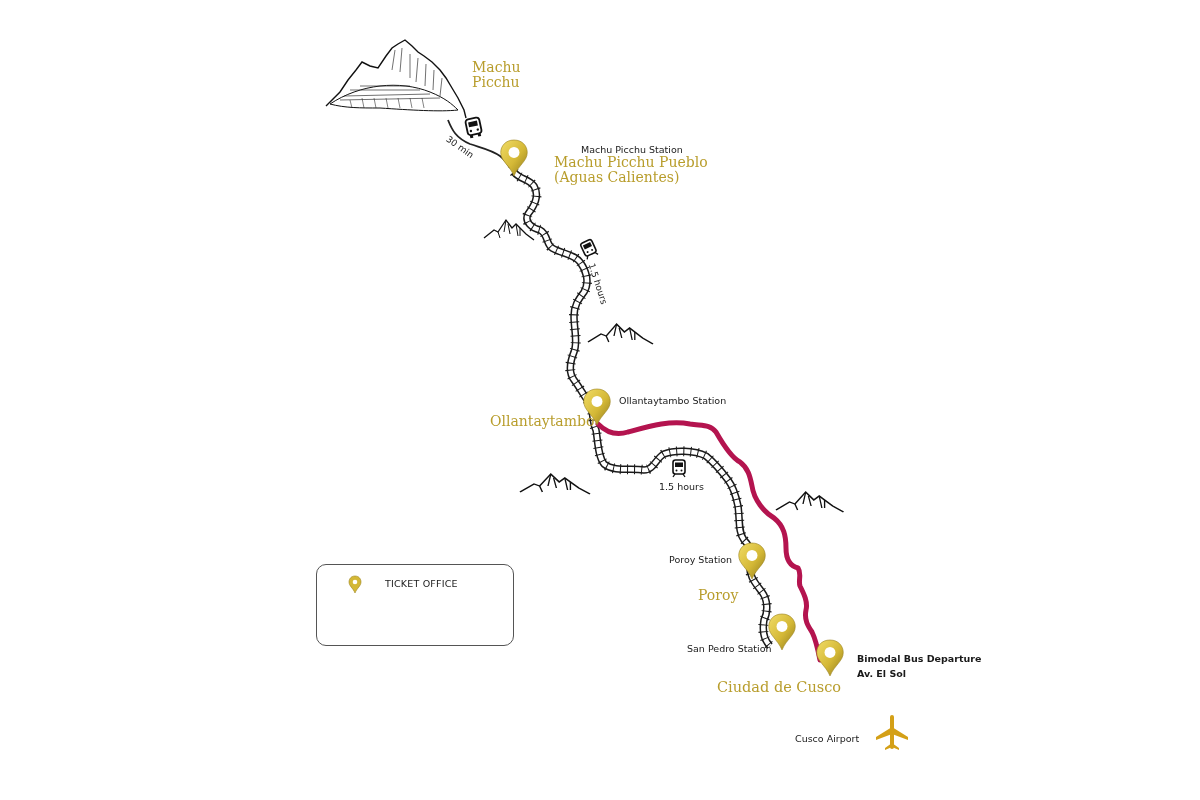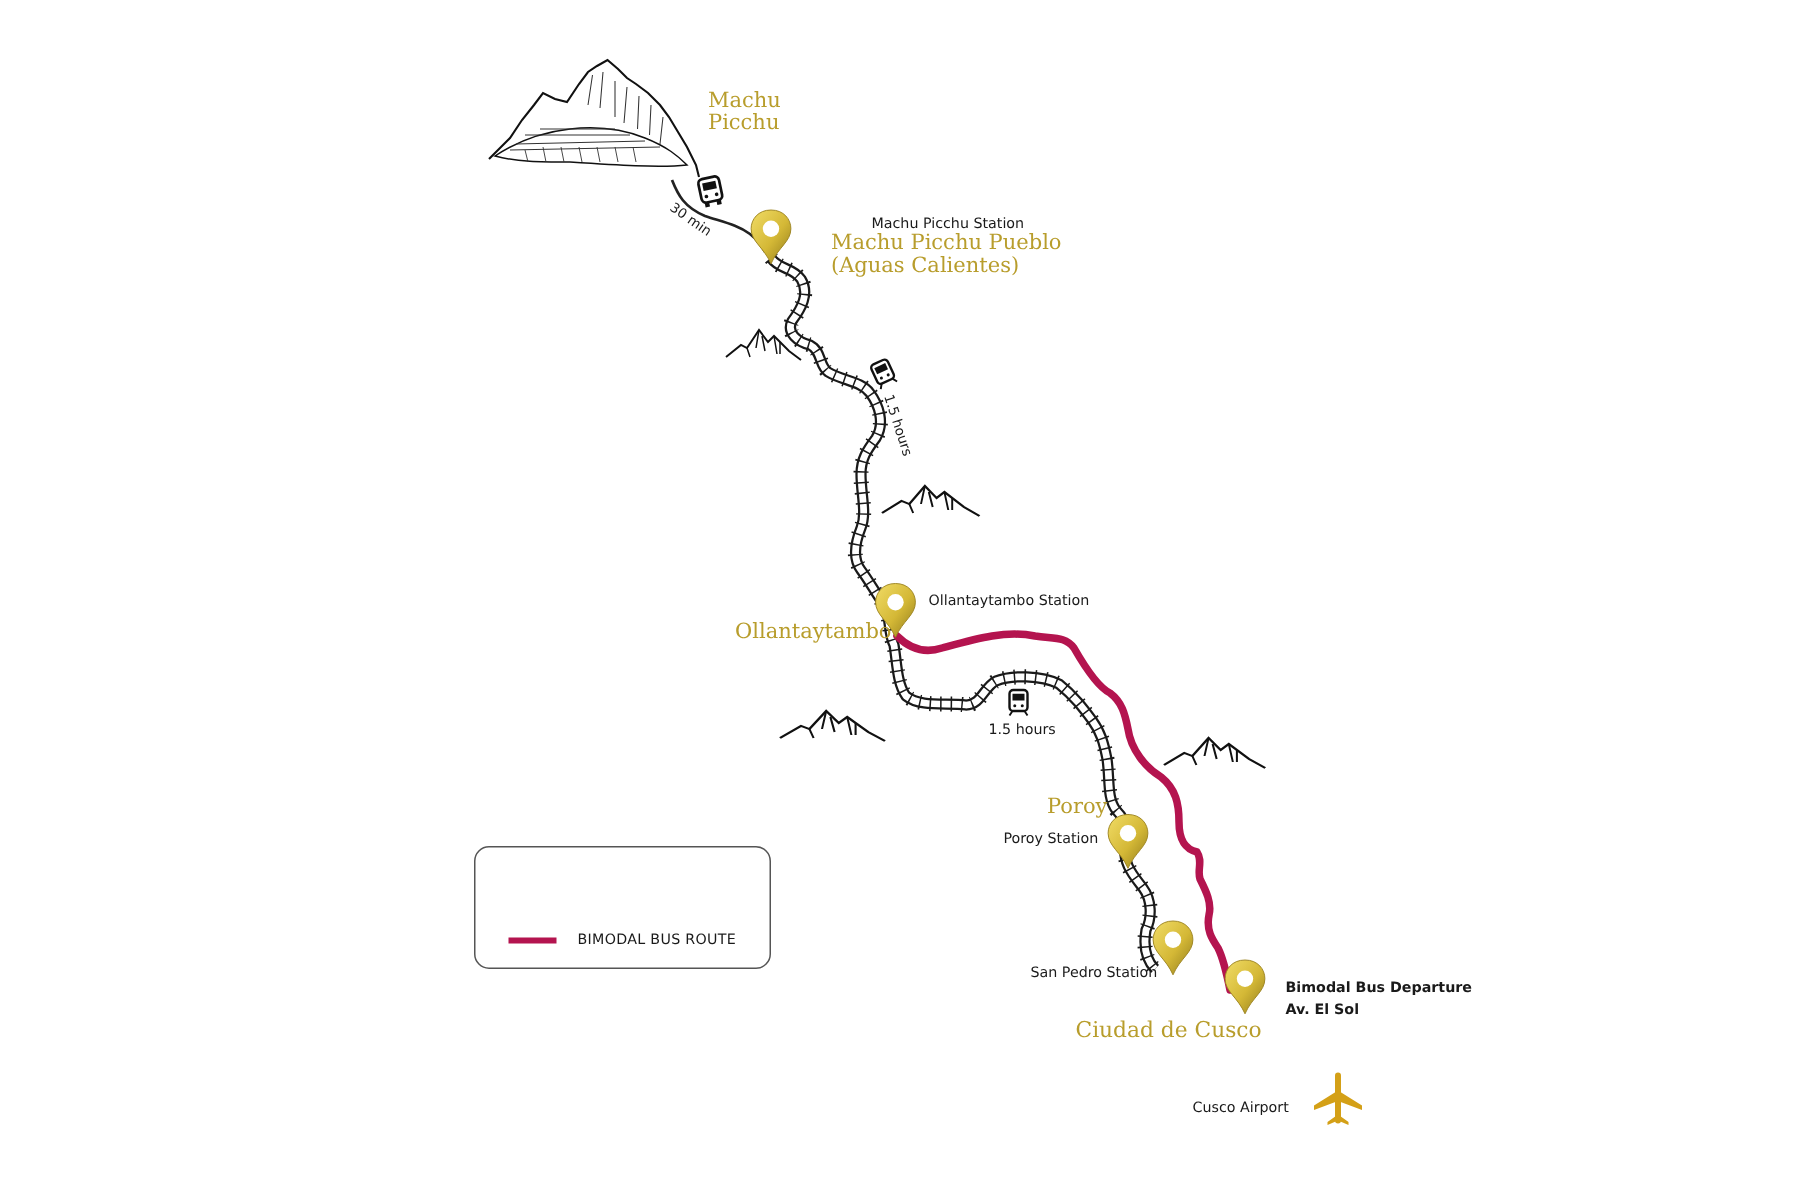--- a/index.html
+++ b/index.html
@@ -108,31 +108,32 @@
 </div>
 
 <div class="rot" style="left:596px;top:262px;transform:rotate(72deg);">1.5 hours</div>
 
 <div class="lbl" style="left:619px;top:395px;">Ollantaytambo Station</div>
 <div class="city" style="left:490px;top:414px;">Ollantaytambo</div>
 
 <div class="lbl" style="left:659px;top:481px;">1.5 hours</div>
 
 <div class="lbl" style="left:669px;top:554px;">Poroy Station</div>
-<div class="city" style="left:698px;top:531px;">Poroy</div>
+<div class="city" style="left:698px;top:588px;">Poroy</div>
 
 <div class="lbl" style="left:687px;top:643px;">San Pedro Station</div>
 
 <div class="lbl bold" style="left:857px;top:653px;text-align:right;">Bimodal Bus Departure</div>
 <div class="lbl" style="left:857px;top:668px;font-weight:bold;">Av. El Sol</div>
 
 <div class="city" style="left:717px;top:680px;font-size:14.5px;">Ciudad de Cusco</div>
 
 <div class="lbl" style="left:795px;top:733px;">Cusco Airport</div>
 
 <div class="legend">
-  <div class="legend-row" style="top:52px;">
+  <div class="legend-row" style="top:9px;">
     <svg class="sym" viewBox="0 0 36 20">
-      <rect x="2" y="8" width="32" height="4" fill="#b4144f"></rect>
+      <path d="M18,2 C14,2 12,5 12,8 C12,12 16,14 18,19 C20,14 24,12 24,8 C24,5 22,2 18,2 Z" fill="#d4b836" stroke="#9c8420" stroke-width="0.6"></path>
+      <circle cx="18" cy="8" r="2.3" fill="#fff"></circle>
     </svg>
-    <span class="txt">BIMODAL BUS ROUTE</span>
+    <span class="txt">TICKET OFFICE</span>
   </div>
 </div>
 
 </body></html>

